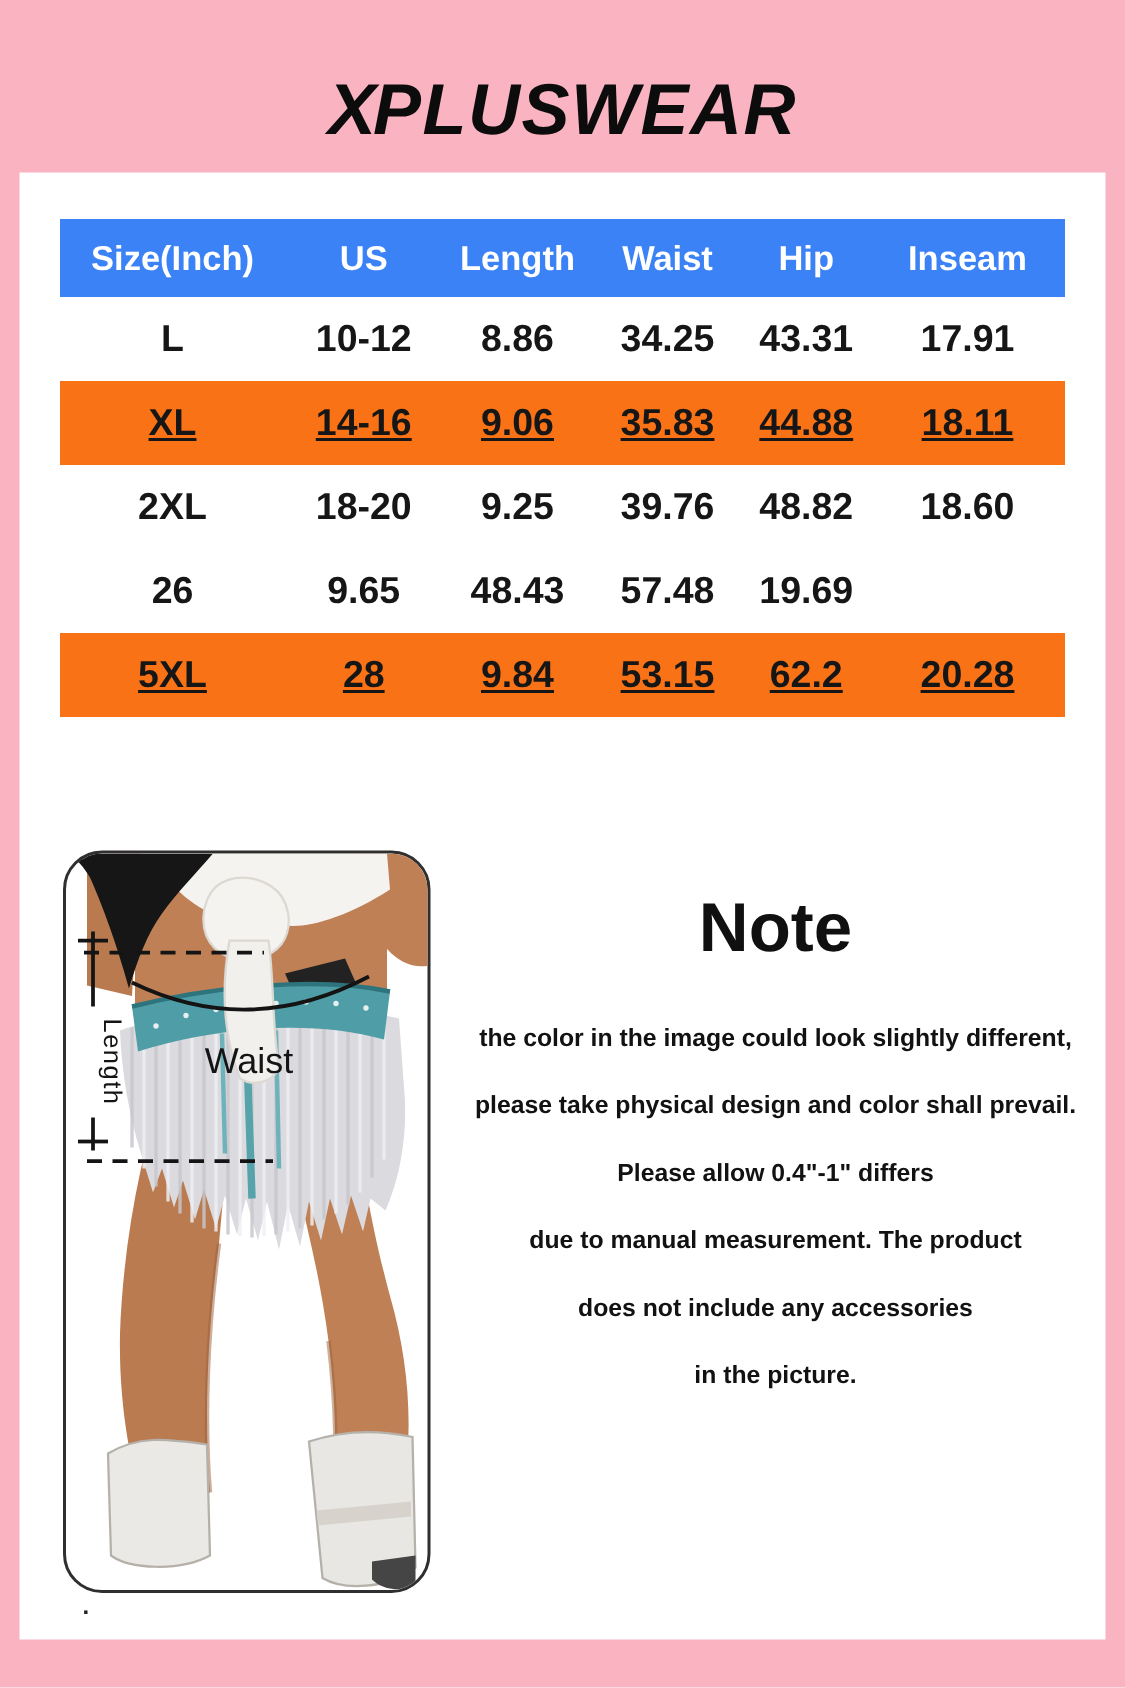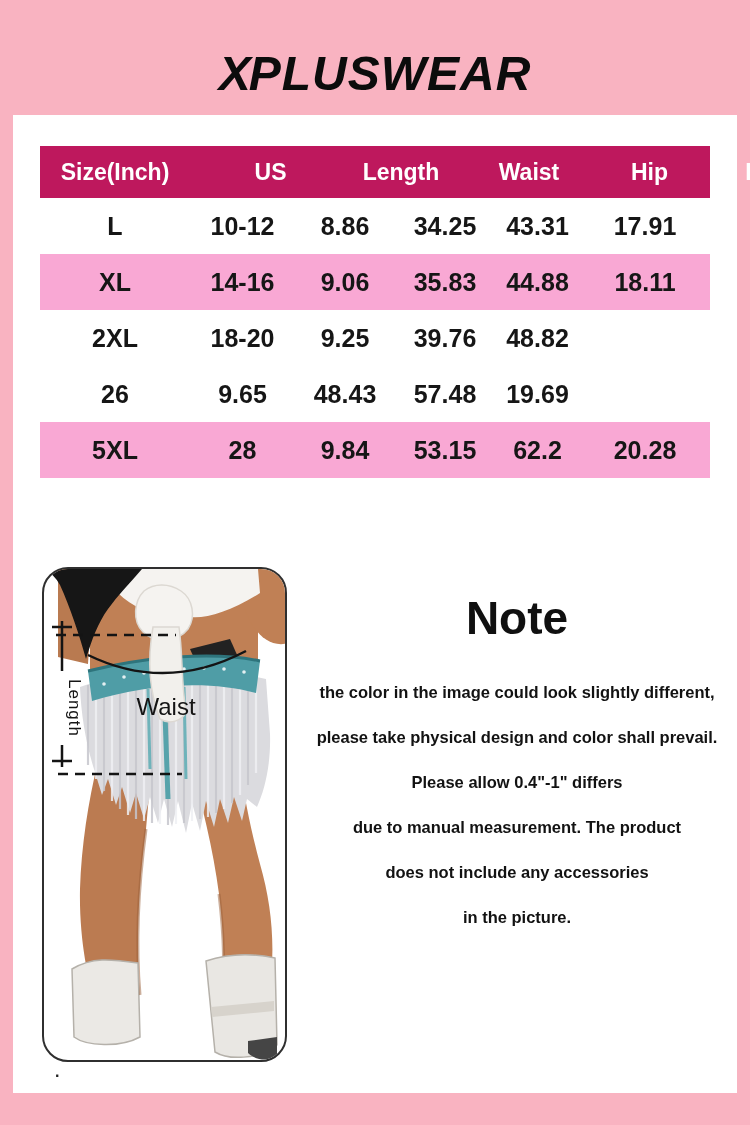--- a/index.html
+++ b/index.html
@@ -25,25 +25,25 @@
     background:#ffffff;
   }
   
   .size-table { position:absolute; left:27px; top:31px; width:670px; }
   .t-head, .t-row {
     display:grid;
     grid-template-columns:150px 105px 100px 100px 85px 130px;
     align-items:center; text-align:center;
   }
   .t-head {
-    height:52px; background:#be185d; color:#ffffff;
-    font-size:23px; font-weight:bold;gap:28px;
+    height:52px; background:#3b82f6; color:#ffffff;
+    font-size:23px; font-weight:bold;
   }
   .t-row { height:56px; font-size:25px; font-weight:bold; color:#161616; }
-  .t-row.alt { background:#f9a8d4; }
+  .t-row.alt { background:#f97316;text-decoration:underline; }
   
   .figure {
     position:absolute; left:29px; top:452px; width:245px; height:495px;
     border:2px solid #2f2f2f; border-radius:26px; overflow:hidden;
     background:#ffffff;
   }
   .figure svg { display:block; width:245px; height:495px; }
   .stray-dot {
     position:absolute; left:42px; top:948px;
     font-size:16px; font-weight:bold; color:#222;
@@ -95,20 +95,21 @@
         <div>35.83</div>
         <div>44.88</div>
         <div>18.11</div>
     </div>
     <div class="t-row">
       <div>2XL</div>
         <div>18-20</div>
         <div>9.25</div>
         <div>39.76</div>
         <div>48.82</div>
+        <div>18.60</div>
     </div>
     <div class="t-row">
         <div>26</div>
         <div>9.65</div>
         <div>48.43</div>
         <div>57.48</div>
         <div>19.69</div>
     </div>
     <div class="t-row alt">
       <div>5XL</div>

